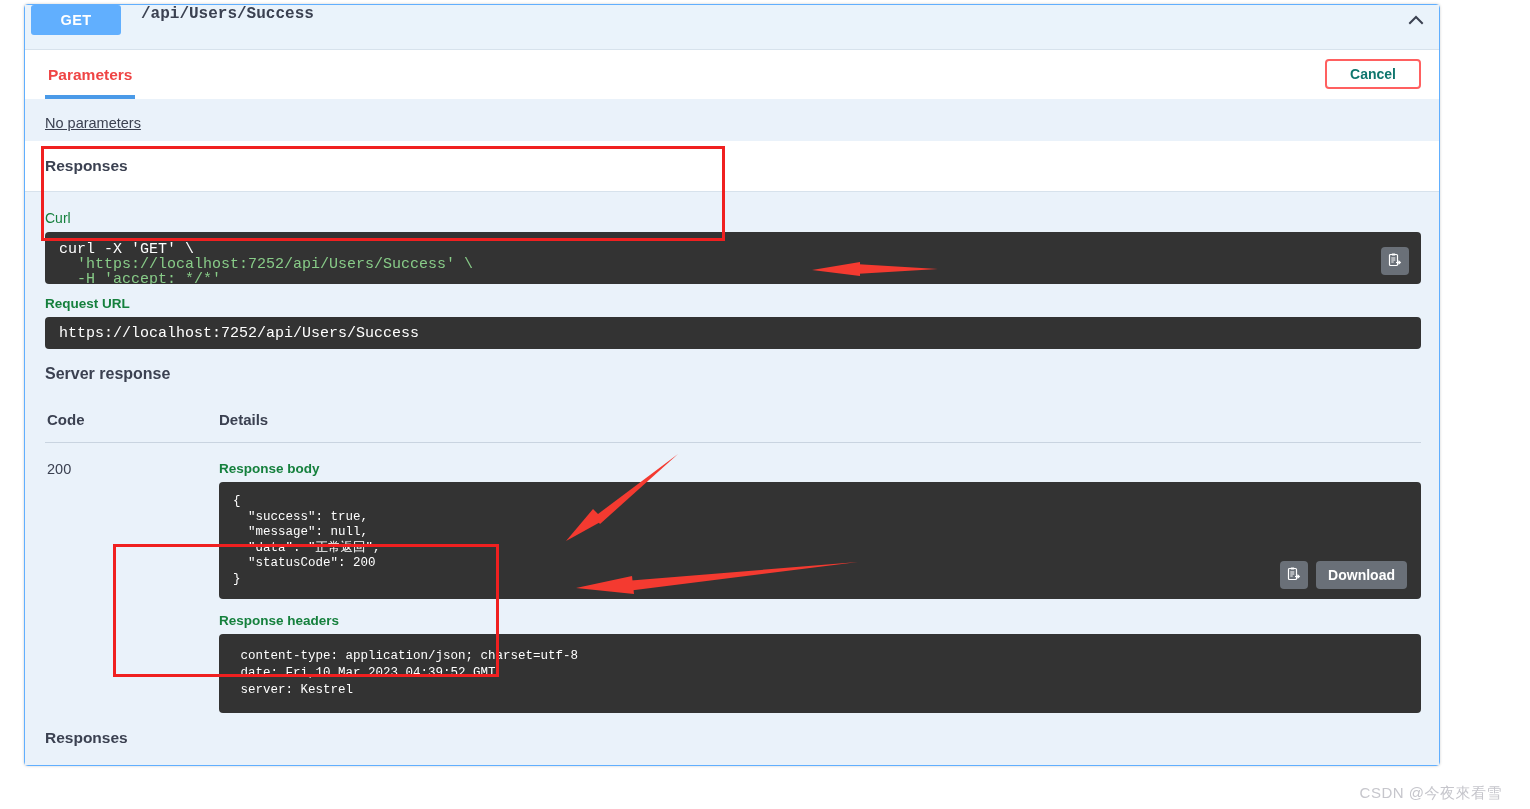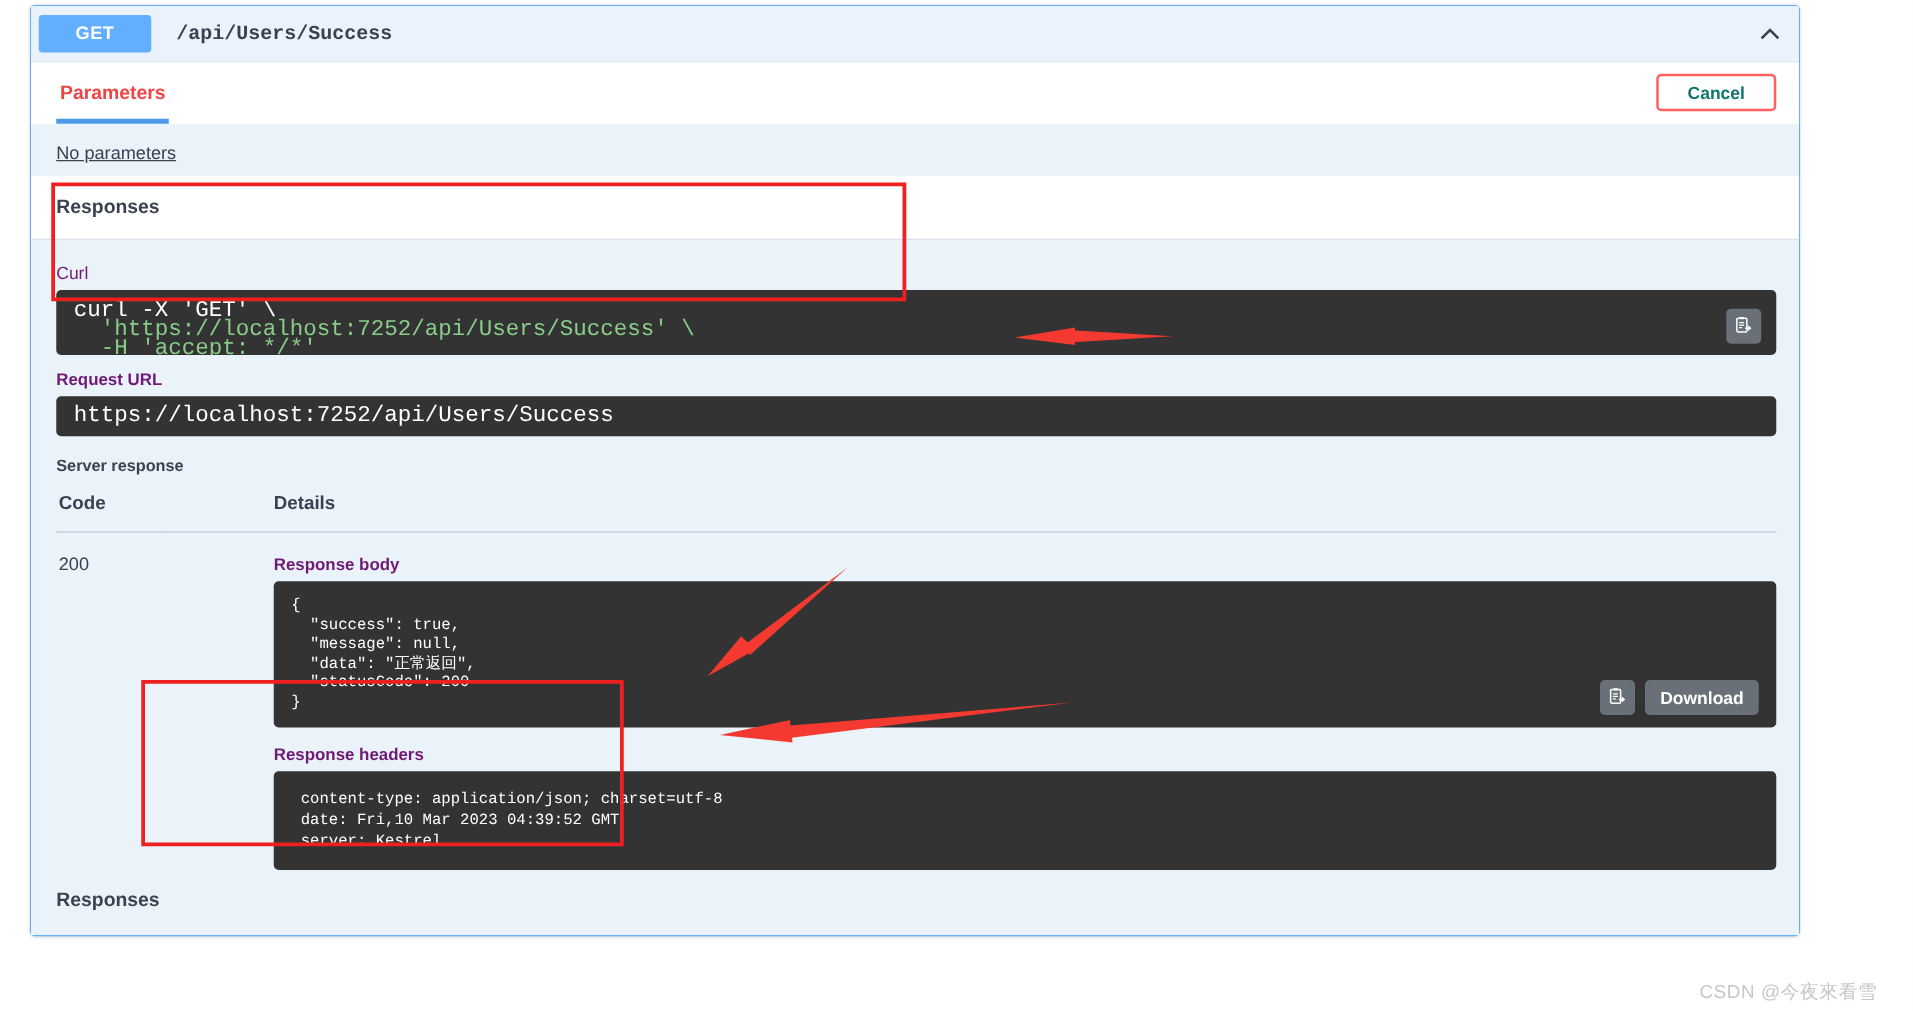--- a/index.html
+++ b/index.html
@@ -24,21 +24,21 @@
     width: 1416px;
     background: #f0f6fc;
     border: 1px solid #61affe;
     border-radius: 4px;
     box-shadow: 0 0 3px rgba(0,0,0,0.19);
     box-sizing: border-box;
   }
 
   .op-summary {
     display: flex;
-    align-items: center;
+    align-items: flex-start;
     height: 44px;
     padding: 0 8px 0 6px;
     background: #eaf3fb;
     box-sizing: border-box;
   }
   .method-badge {
     width: 90px;
     height: 30px;
     line-height: 30px;
     text-align: center;
@@ -171,32 +171,32 @@
     border-bottom: 1px solid #d7e2ec;
   }
   .responses-body {
     background: #eaf2fa;
     padding: 18px 18px 0 20px;
   }
 
   .sub-label {
     font-size: 13.5px;
     font-weight: bold;
-    color: #701a75;
+    color: #15803d;
     margin: 0 0 6px 0;
   }
   .sub-label.plain { font-weight: normal; font-size: 14px; }
 
   .code-block {
     position: relative;
     background: #333333;
     border-radius: 4px;
     color: #ffffff;
     font-family: "Liberation Mono", monospace;
-    font-size: 18px;
+    font-size: 15px;
     line-height: 15px;
     padding: 24px 14px;
     white-space: pre;
     box-sizing: border-box;
     overflow: hidden;
   }
   .curl-block { height: 52px; padding-top: 10px; }
   .url-block  { height: 32px; display: flex; align-items: center; padding-top: 0; padding-bottom: 0;}
   .code-block .tok-str  { color: #88cc88; }
 
@@ -206,24 +206,24 @@
     height: 28px;
     border-radius: 4px;
     background: #6a7078;
     display: flex;
     align-items: center;
     justify-content: center;
     cursor: pointer;
   }
 
   .server-response-label {
-    font-size: 13px;
-    font-weight: bold;
-    color: #3b4151;
-    margin: 16px 0 14px 0;
+    font-size: 16px;
+    font-weight: bold;
+    color: #3b4151;
+    margin: 16px 0 28px 0;
   }
 
   .resp-table { width: 100%; border-collapse: collapse; }
   .resp-table th {
     text-align: left;
     font-size: 15px;
     font-weight: bold;
     color: #3b4151;
     padding: 0 0 14px 0;
     border-bottom: 1px solid #c9d4e0;

